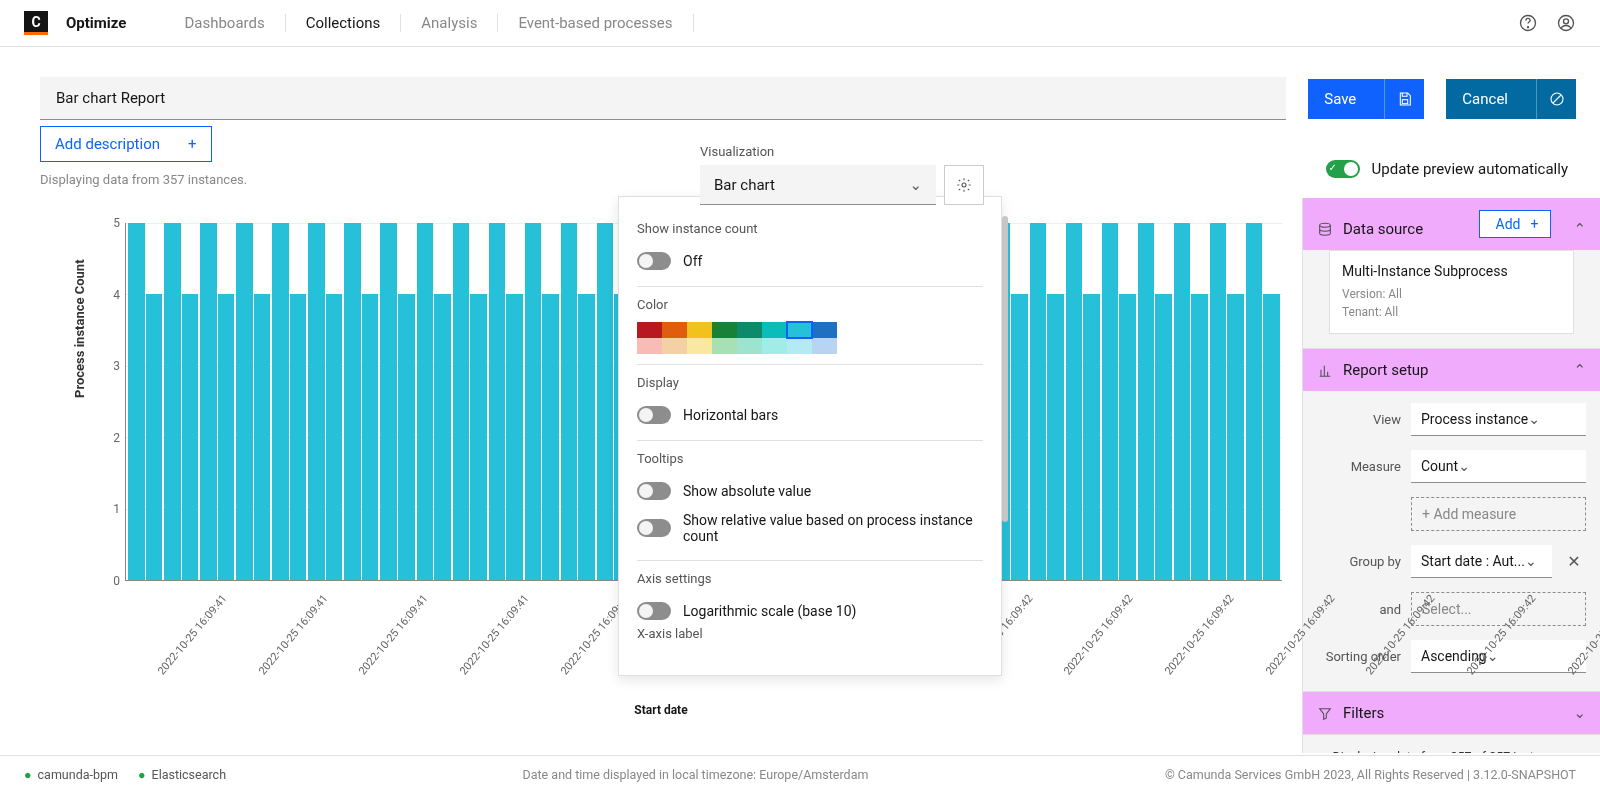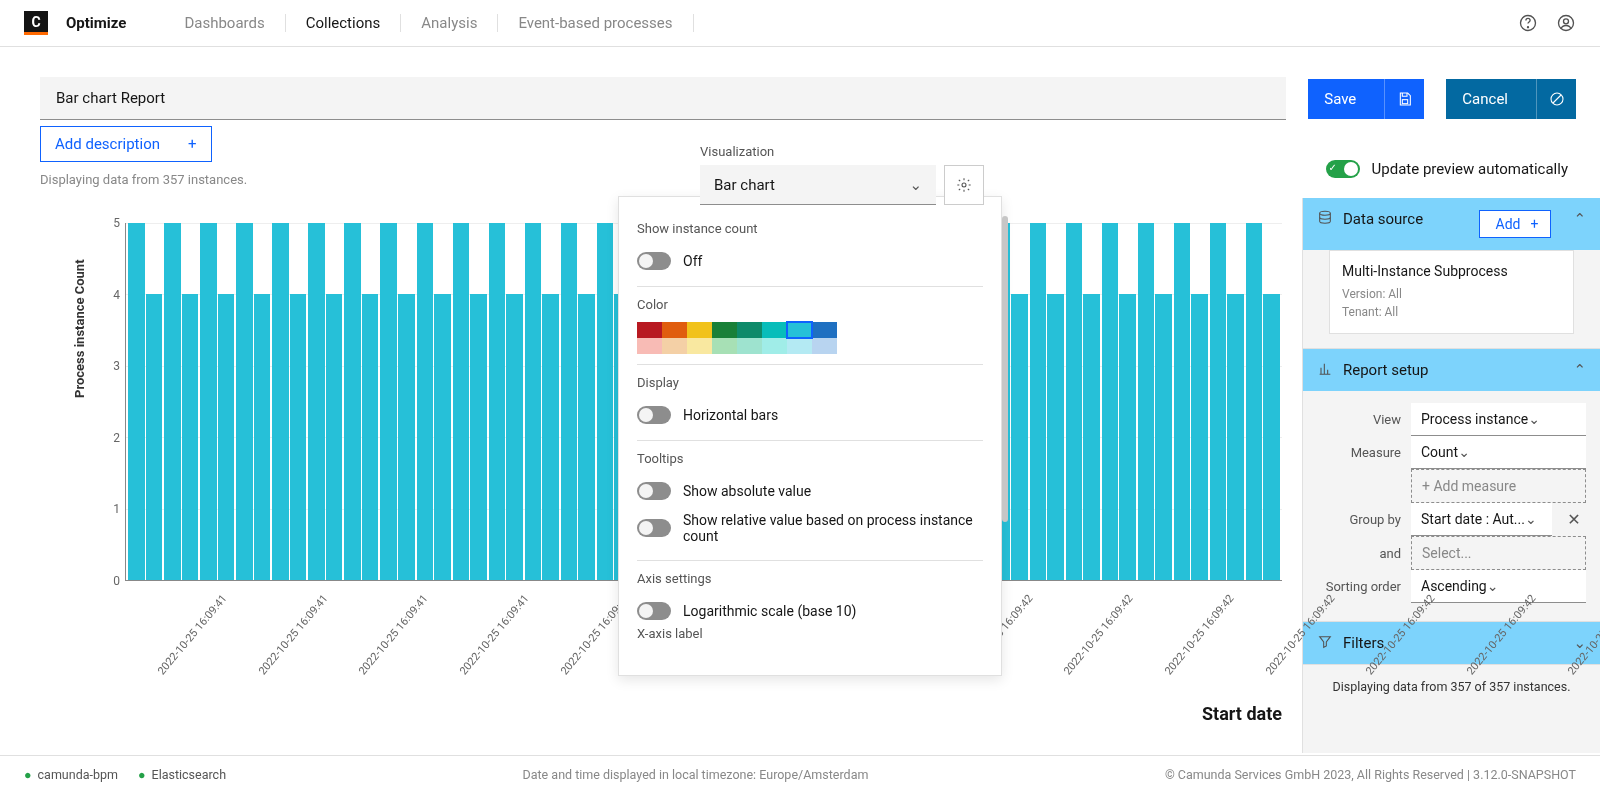--- a/index.html
+++ b/index.html
@@ -57,21 +57,21 @@
   .gridline.g4 { top: 20%; }
   .gridline.g3 { top: 40%; }
   .gridline.g2 { top: 60%; }
   .gridline.g1 { top: 80%; }
   .bar-pair { flex: 1; display: flex; gap: 1px; align-items: flex-end; height: 100%; position: relative; }
   .bar { flex: 1; background: #26c0d8; }
   .bar.h5 { height: 100%; }
   .bar.h4 { height: 80%; }
   .x-labels { position: absolute; left: 85px; right: 20px; top: 388px; height: 110px; display: flex; }
   .x-label { flex: 1; font-size: 11px; color: #666; transform: rotate(-50deg); transform-origin: top right; white-space: nowrap; text-align: right; position: relative; left: -6px; top: 6px; }
-  .x-axis-label { position: absolute; left: 0; right: 20px; top: 505px; text-align: right; font-size: 18px; font-weight: 700; }
+  .x-axis-label { position: absolute; left: 0; right: 20px; top: 505px; text-align: center; font-size: 12px; font-weight: 700; }
 
   
   .popover { position: absolute; right: 300px; top: -2px; width: 384px; background: #fff; border: 1px solid #e0e0e0; box-shadow: 0 4px 12px rgba(0,0,0,0.1); padding: 14px 18px; z-index: 10; }
   .popover-scroll { position: absolute; right: 294px; top: 18px; width: 6px; height: 306px; background: #c6c6c6; border-radius: 3px; z-index: 12; }
   .popover-section { padding: 10px 0; }
   .popover-section + .popover-section { border-top: 1px solid #e0e0e0; }
   .popover-label { font-size: 13px; color: #555; margin-bottom: 10px; }
   .popover-row { display: flex; align-items: center; gap: 12px; padding: 6px 0; font-size: 14px; }
   .toggle-off { width: 34px; height: 18px; background: #8d8d8d; border-radius: 10px; position: relative; flex-shrink: 0; }
   .toggle-off::after { content: ""; position: absolute; left: 2px; top: 2px; width: 14px; height: 14px; background: #f4f4f4; border-radius: 50%; }
@@ -82,29 +82,29 @@
   
   .vis-header { position: absolute; right: 300px; top: -54px; width: 320px; padding: 0 18px; z-index: 11; }
   .vis-header-label { font-size: 13px; color: #555; margin-bottom: 6px; }
   .vis-row { display: flex; gap: 8px; }
   .vis-select { flex: 1; background: #f4f4f4; padding: 10px 14px; display: flex; justify-content: space-between; align-items: center; font-size: 15px; border-bottom: 1px solid #8d8d8d; }
   .cog-btn { width: 40px; height: 40px; border: 1px solid #ccc; display: flex; align-items: center; justify-content: center; background: #fff; }
 
   
   .sidebar { width: 298px; border-left: 1px solid #e0e0e0; background: #f4f4f4; display: flex; flex-direction: column; overflow: hidden; }
   .side-sec { border-bottom: 1px solid #e0e0e0; }
-  .side-head { display: flex; align-items: flex-start; padding: 12px 14px; font-size: 15px; gap: 10px; background:#7dd3fc; }
+  .side-head { display: flex; align-items: flex-end; padding: 12px 14px; font-size: 15px; gap: 10px; background:#f0abfc; }
   .side-head-icon { width: 16px; height: 16px; }
   .side-head .spacer { flex: 1; }
   .side-add { color: #0f62fe; border: 1px solid #0f62fe; padding: 5px 12px 5px 16px; font-size: 14px; display: flex; gap: 10px; align-items: center; background:#fff; }
   .chev { color: #555; }
   .source-card { margin: 0 26px 14px; background: #fff; border: 1px solid #e0e0e0; padding: 12px; font-size: 14px; }
   .source-card .name { margin-bottom: 6px; }
   .source-card .meta { color: #888; font-size: 12px; line-height: 1.5; }
-  .side-body { padding: 12px 14px 18px; display: flex; flex-direction: column; background:#f4f4f4; }
+  .side-body { padding: 12px 14px 18px; display: flex; flex-direction: column; gap: 14px; background:#f4f4f4; }
   .field-row { display: flex; align-items: center; gap: 10px; }
   .field-row label { width: 84px; text-align: right; font-size: 13px; color: #555; }
   .select { flex: 1; background: #fff; border-bottom: 1px solid #8d8d8d; padding: 8px 10px; display: flex; justify-content: flex-start; align-items: center; font-size: 14px; overflow: hidden; }
   .select .text { white-space: nowrap; overflow: hidden; text-overflow: ellipsis; }
   .dashed { border: 1px dashed #8d8d8d; background: transparent; color: #888; }
   .x-btn { width: 24px; text-align: center; color: #555; cursor: pointer; }
   .side-footer { text-align: center; font-size: 12.5px; color: #333; padding: 14px 0; }
 
   
   .footer { position: absolute; bottom: 0; left: 0; right: 0; height: 38px; border-top: 1px solid #e0e0e0; display: flex; align-items: center; padding: 0 24px; font-size: 12.5px; color: #555; }

